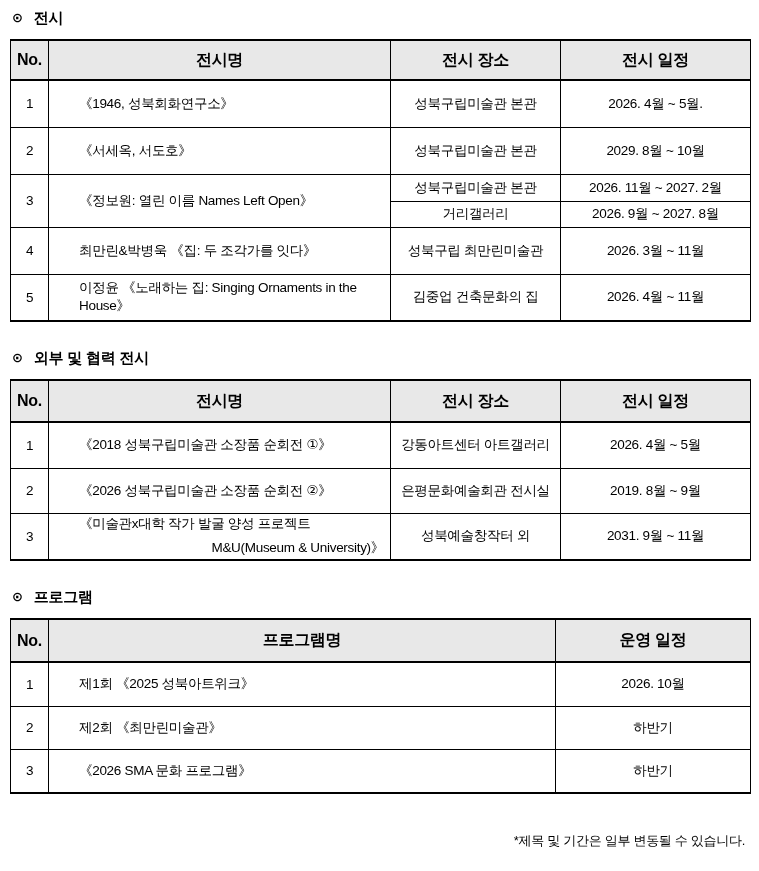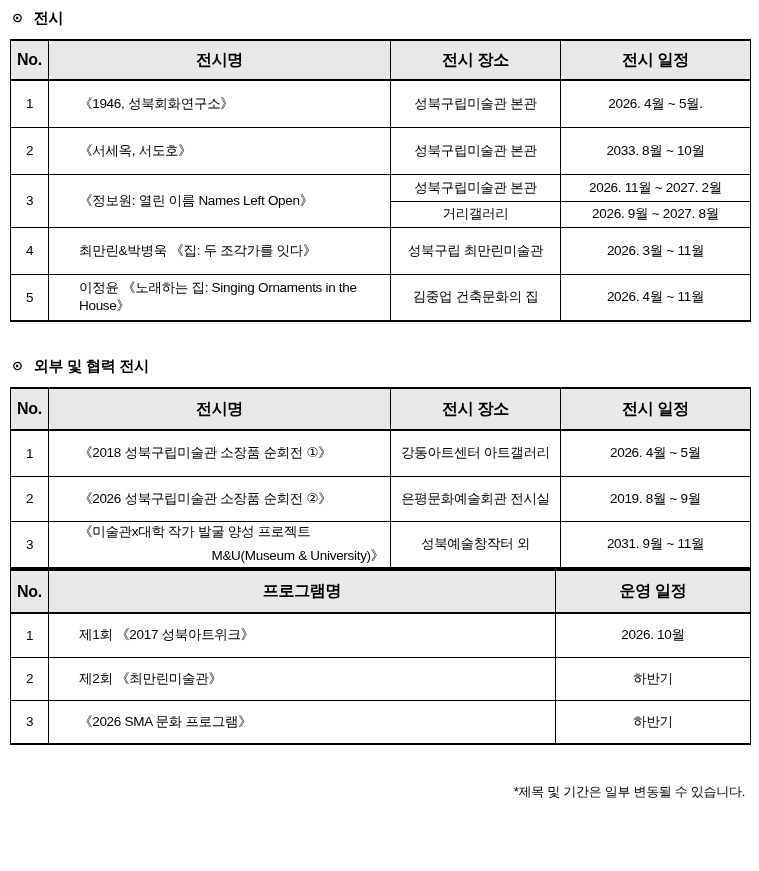--- a/index.html
+++ b/index.html
@@ -13,21 +13,21 @@
     overflow: hidden;
     box-sizing: border-box;
   }
   .sec-title {
     font-size: 15px;
     font-weight: bold;
     margin: 8px 0 10px 12px;
     line-height: 20px;
     letter-spacing: -0.2px;
   }
-  .sec-title.gap { margin-top: 34px; }
+  .sec-title.gap { margin-top: 26px; }
   .bullet { font-size: 13px; margin-right: 7px; position: relative; top: -1px; }
   table.doc-table {
     border-collapse: collapse;
     table-layout: fixed;
     margin-left: 10px;
     width: 740px;
     border-top: 2.5px solid #000;
     border-bottom: 2.5px solid #000;
     border-left: 1.5px solid #000;
     border-right: 1.5px solid #000;
@@ -97,21 +97,21 @@
     <tr class="h47">
       <td>1</td>
       <td class="name">《1946, 성북회화연구소》</td>
       <td>성북구립미술관 본관</td>
       <td>2026. 4월 ~ 5월.</td>
     </tr>
     <tr class="h47">
       <td>2</td>
       <td class="name">《서세옥, 서도호》</td>
       <td>성북구립미술관 본관</td>
-      <td>2033. 8월 ~ 10월</td>
+      <td>2029. 8월 ~ 10월</td>
     </tr>
     <tr class="h27">
       <td rowspan="2">3</td>
       <td rowspan="2" class="name">《정보원: 열린 이름 Names Left Open》</td>
       <td>성북구립미술관 본관</td>
       <td>2026. 11월 ~ 2027. 2월</td>
     </tr>
     <tr class="h26">
       <td>거리갤러리</td>
       <td>2026. 9월 ~ 2027. 8월</td>
@@ -167,36 +167,40 @@
       <td class="name">
         <div>《미술관x대학 작가 발굴 양성 프로젝트</div>
         <div class="line2">M&amp;U(Museum &amp; University)》</div>
       </td>
       <td>성북예술창작터 외</td>
       <td>2031. 9월 ~ 11월</td>
     </tr>
   </tbody>
     </table>
 
+  <div class="sec-title gap">
+    <span class="bullet">⊙</span>
+    <span>프로그램</span>
+  </div>
 
   <table class="doc-table">
     <colgroup>
         <col style="width:38px">
         <col style="width:507px">
         <col style="width:195px">
       </colgroup>
     <tbody>
         <tr class="h43">
       <th>No.</th>
       <th>프로그램명</th>
       <th>운영 일정</th>
     </tr>
     <tr class="h44">
       <td>1</td>
-      <td class="name">제1회 《2017 성북아트위크》</td>
+      <td class="name">제1회 《2025 성북아트위크》</td>
       <td>2026. 10월</td>
     </tr>
     <tr class="h43">
       <td>2</td>
       <td class="name">제2회 《최만린미술관》</td>
       <td>하반기</td>
     </tr>
     <tr class="h44">
       <td>3</td>
       <td class="name">《2026 SMA 문화 프로그램》</td>

